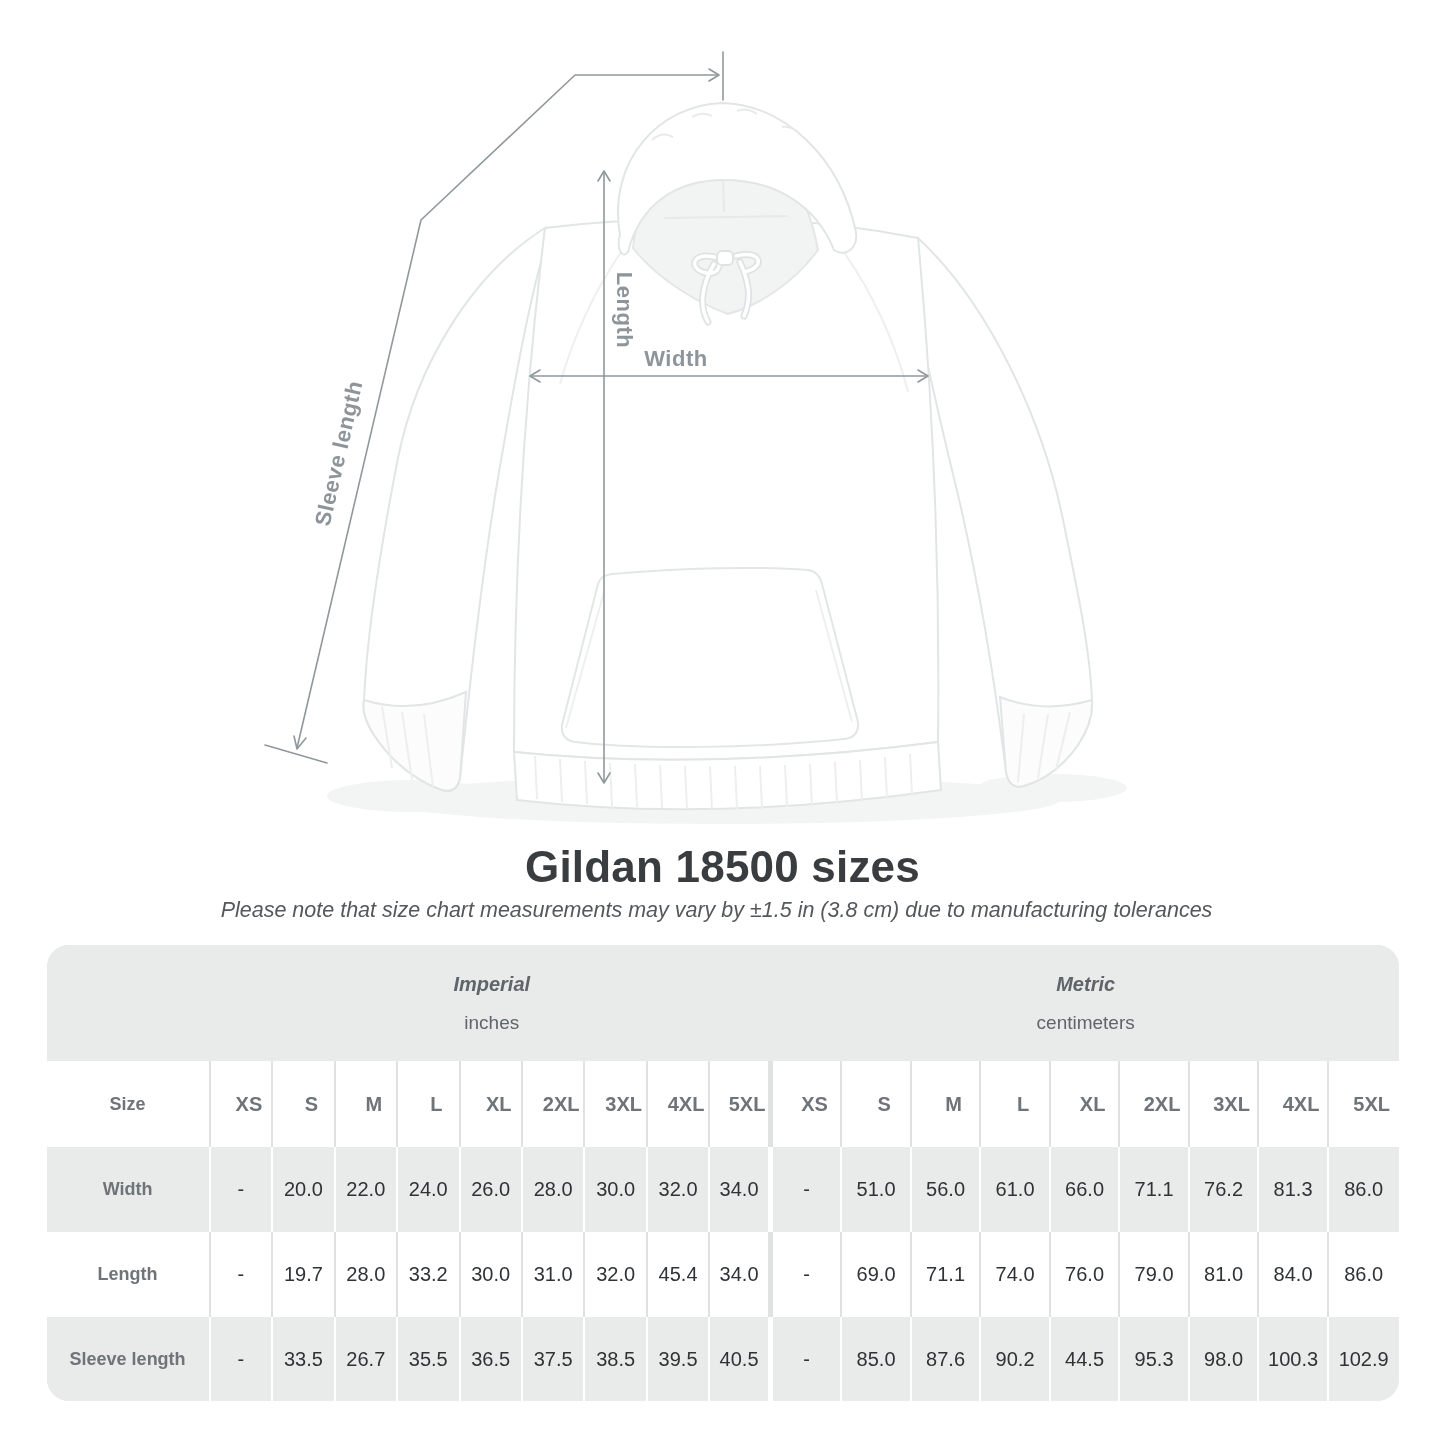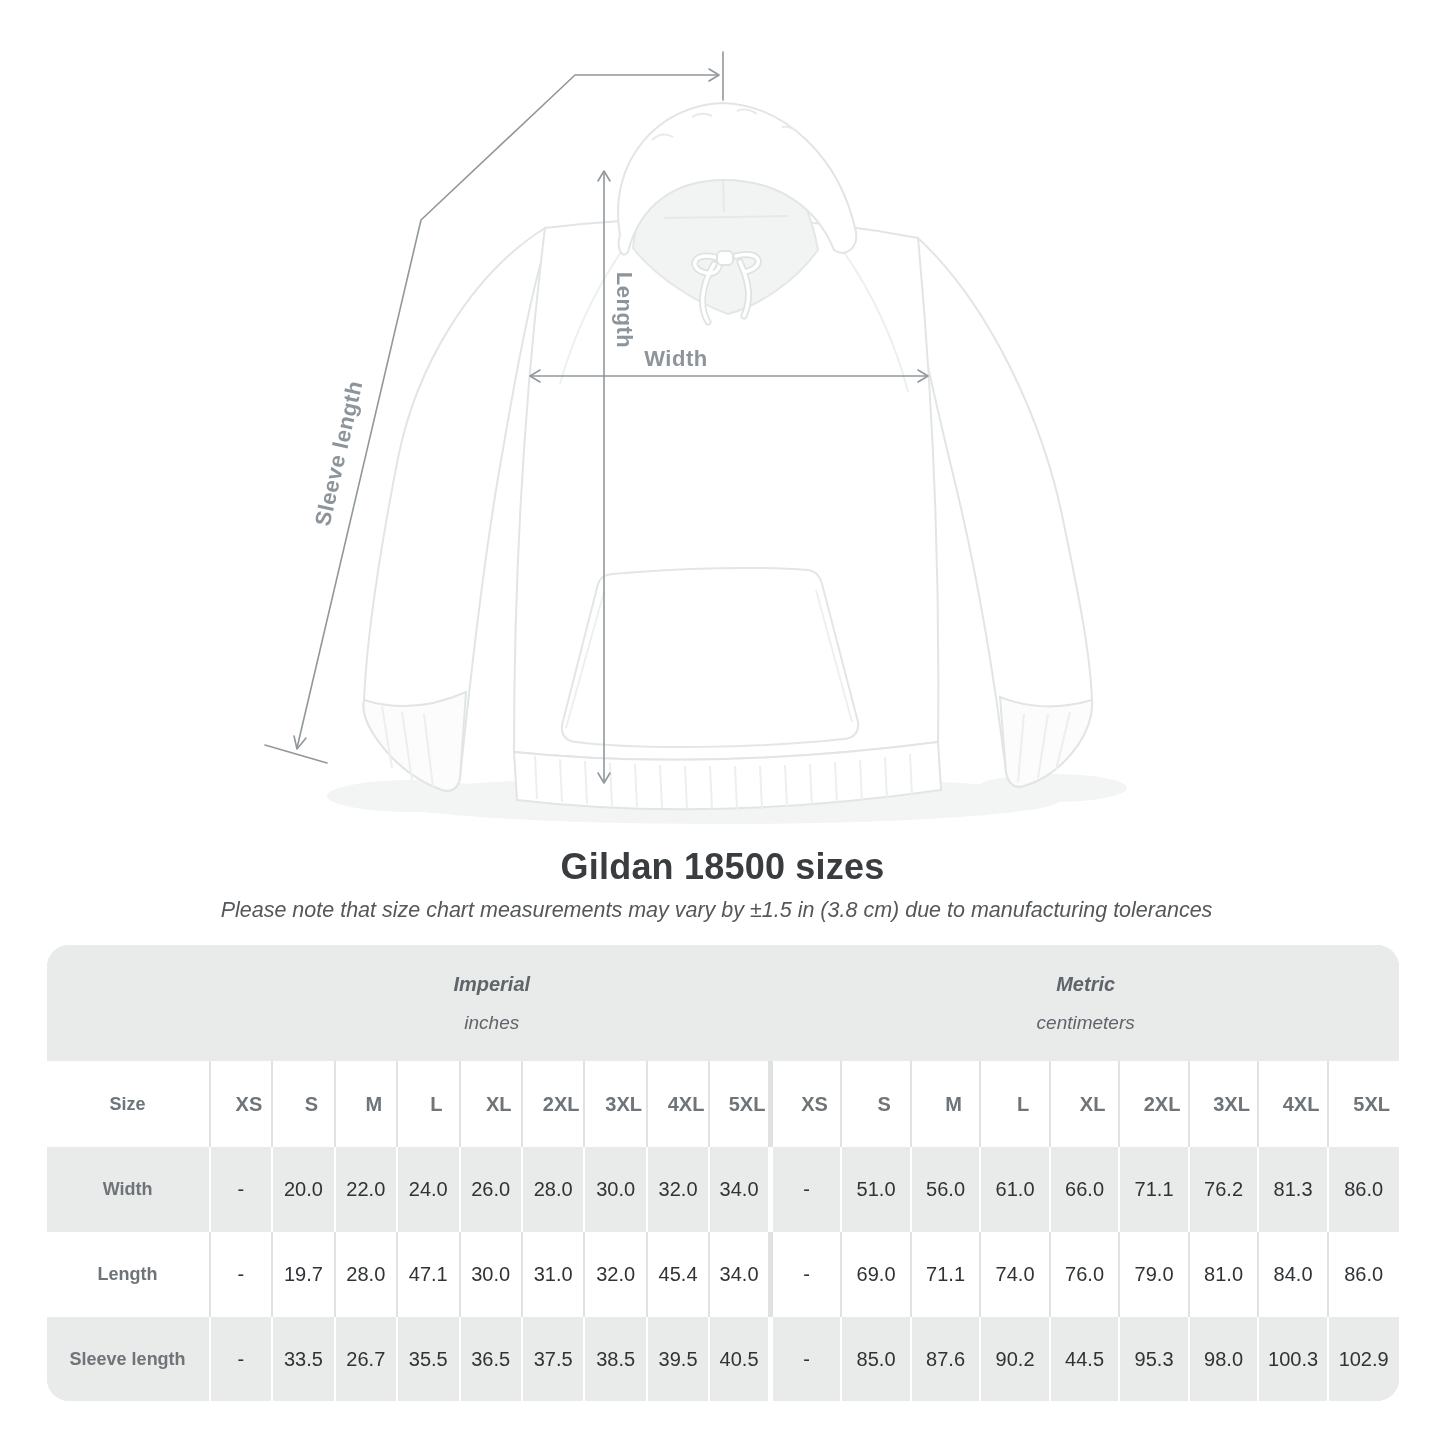--- a/index.html
+++ b/index.html
@@ -9,21 +9,21 @@
     -webkit-font-smoothing:antialiased;
     overflow:hidden;
   }
   .figure{position:relative;width:1445px;height:845px;}
   .figure svg{display:block;}
   .ann-label{
     font-family:"Liberation Sans",sans-serif;
     font-size:22px;font-weight:bold;fill:#8e959a;letter-spacing:.5px;
   }
   .page-title{
-    margin:0;text-align:center;font-size:36px;line-height:44px;
+    margin:0;text-align:center;font-size:44px;line-height:44px;
     font-weight:bold;color:#3a3d40;letter-spacing:.2px;
   }
   .page-subtitle{
     margin:6px 12px 0 0;text-align:center;font-style:italic;
     font-size:21.5px;line-height:30px;color:#54585b;
   }
   .table-wrap{
     width:1352px;margin:20px auto 0 auto;background:#e9eaea;
     border-radius:22px;overflow:hidden;
   }
@@ -33,21 +33,21 @@
   col.col-label{width:163px;}
   col.col-imp{width:62px;}
   col.col-met{width:69px;}
   .size-table td{
     vertical-align:middle;text-align:center;padding:0;
     font-size:20px;color:#303335;
   }
   tr.band-row{height:116px;}
   tr.band-row td{background:#e9eaea;border:none;}
   .band-name{font-size:20px;font-weight:bold;font-style:italic;color:#5f656a;}
-  .band-unit{margin-top:16px;font-size:19px;font-style:italic;color:#5f656a;}
+  .band-unit{margin-top:16px;font-size:19px;color:#5f656a;}
   tr.size-row{height:86px;}
   tr.data-row{height:85px;}
   tr.data-row:last-child{height:84px;}
   tr.row-white td{background:#ffffff;border-right:2px solid #e0e1e1;}
   tr.row-white td:last-child{border-right:none;}
   tr.row-gray td{background:#e9eaea;border-right:2px solid #ffffff;}
   tr.row-gray td:last-child{border-right:none;}
   td.sep{border-right-width:5px !important;}
   td.rowlabel{font-weight:bold;color:#6e7478;font-size:18px;}
   td.size-cell{font-weight:bold;color:#6e7478;font-size:20px;padding-left:16px;}
@@ -220,21 +220,21 @@
           <td class="data-cell">71.1</td>
           <td class="data-cell">76.2</td>
           <td class="data-cell">81.3</td>
           <td class="data-cell">86.0</td>
         </tr>
         <tr class="data-row row-white">
           <td class="rowlabel">Length</td>
           <td class="data-cell">-</td>
           <td class="data-cell">19.7</td>
           <td class="data-cell">28.0</td>
-          <td class="data-cell">47.1</td>
+          <td class="data-cell">33.2</td>
           <td class="data-cell">30.0</td>
           <td class="data-cell">31.0</td>
           <td class="data-cell">32.0</td>
           <td class="data-cell">45.4</td>
           <td class="data-cell sep">34.0</td>
           <td class="data-cell">-</td>
           <td class="data-cell">69.0</td>
           <td class="data-cell">71.1</td>
           <td class="data-cell">74.0</td>
           <td class="data-cell">76.0</td>

